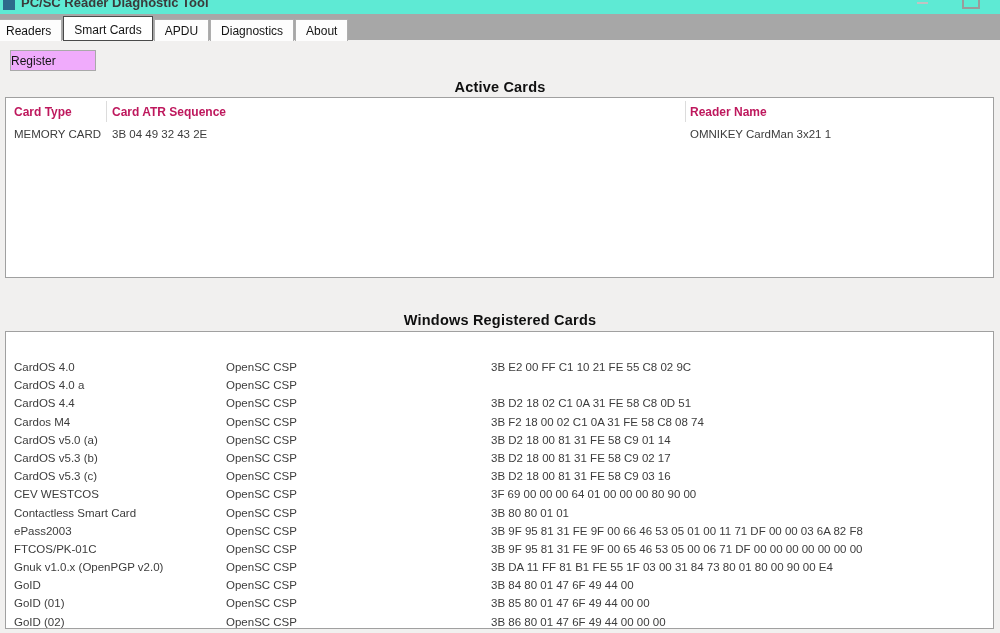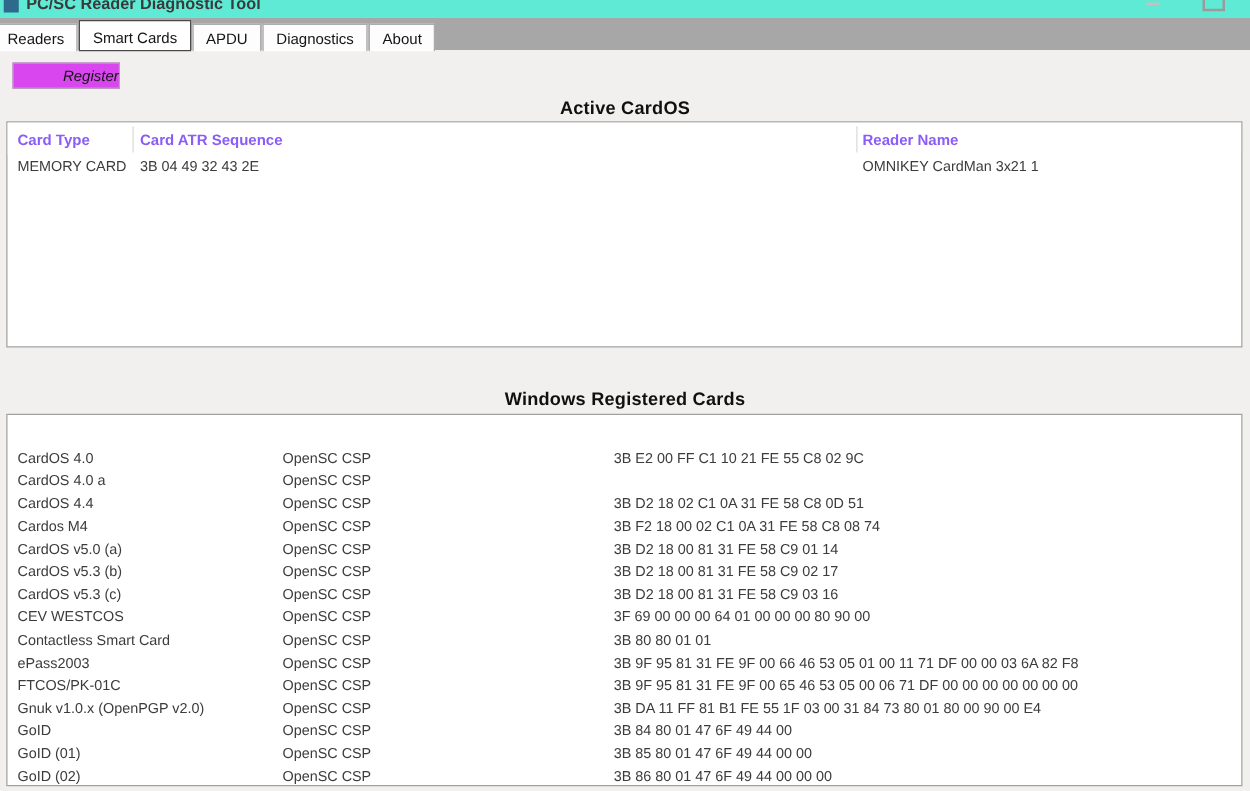--- a/index.html
+++ b/index.html
@@ -35,44 +35,44 @@
   }
   .tab.selected {
     height:25px; padding-top:6px;
     border:1px solid #4a4a4a; background:#ffffff;
     position:relative; z-index:2;
   }
 
   
   .register-btn {
     position:absolute; left:10px; top:50px; width:86px; height:21px;
-    background:#d946ef; border:1px solid #a9a9a9;
+    background:#f0abfc; border:1px solid #a9a9a9;
     font-family:"Liberation Sans", sans-serif;
-    font-size:12px; color:#141414; text-align:right; line-height:18px;font-style:italic;
+    font-size:12px; color:#141414; text-align:left; line-height:18px;
   }
 
   
   .section-title {
     position:absolute; left:0; width:1000px; text-align:center;
     font-size:14.5px; font-weight:bold; color:#101010; letter-spacing:.2px;
   }
   #active-title { top:79px; }
   #registered-title { top:312px; }
 
   
   .panel {
     position:absolute; left:5px; width:989px; background:#ffffff;
     border:1px solid #a0a0a0; overflow:hidden;
   }
   #panel-active { top:97px; height:181px; }
   #panel-registered { top:331px; height:298px; }
 
   .list-header { position:absolute; top:0; left:0; right:0; height:26px; background:#ffffff; }
   .hcell {
-    position:absolute; top:7px; font-size:12px; font-weight:bold; color:#8b5cf6; white-space:nowrap;
+    position:absolute; top:7px; font-size:12px; font-weight:bold; color:#be185d; white-space:nowrap;
   }
   .hsep { position:absolute; top:3px; width:1px; height:21px; background:#dcdcdc; }
 
   .list-rows { position:absolute; left:0; right:0; }
   #panel-active .list-rows { top:28px; }
   #panel-registered .list-rows { top:27px; }
   .list-row { position:relative; height:18.2px; }
   #panel-active .list-row { height:17.5px; }
   .cell {
     position:absolute; top:2px; font-size:11.5px; color:#3c3c3c; white-space:nowrap;
@@ -93,21 +93,21 @@
       <div class="tab">Readers</div>
       <div class="tab selected">Smart Cards</div>
       <div class="tab">APDU</div>
       <div class="tab">Diagnostics</div>
       <div class="tab">About</div>
     </div>
 </div>
 
 <button class="register-btn">Register</button>
 
-<div class="section-title" id="active-title">Active CardOS</div>
+<div class="section-title" id="active-title">Active Cards</div>
 <div class="panel" id="panel-active">
   <div class="list-header">
       <span class="hcell" style="left: 8px;">Card Type</span>
       <span class="hcell" style="left: 106px;">Card ATR Sequence</span>
       <span class="hcell" style="left: 684px;">Reader Name</span>
       <div class="hsep" style="left: 100px;"></div>
       <div class="hsep" style="left: 679px;"></div>
     </div>
   <div class="list-rows">
       <div class="list-row">

